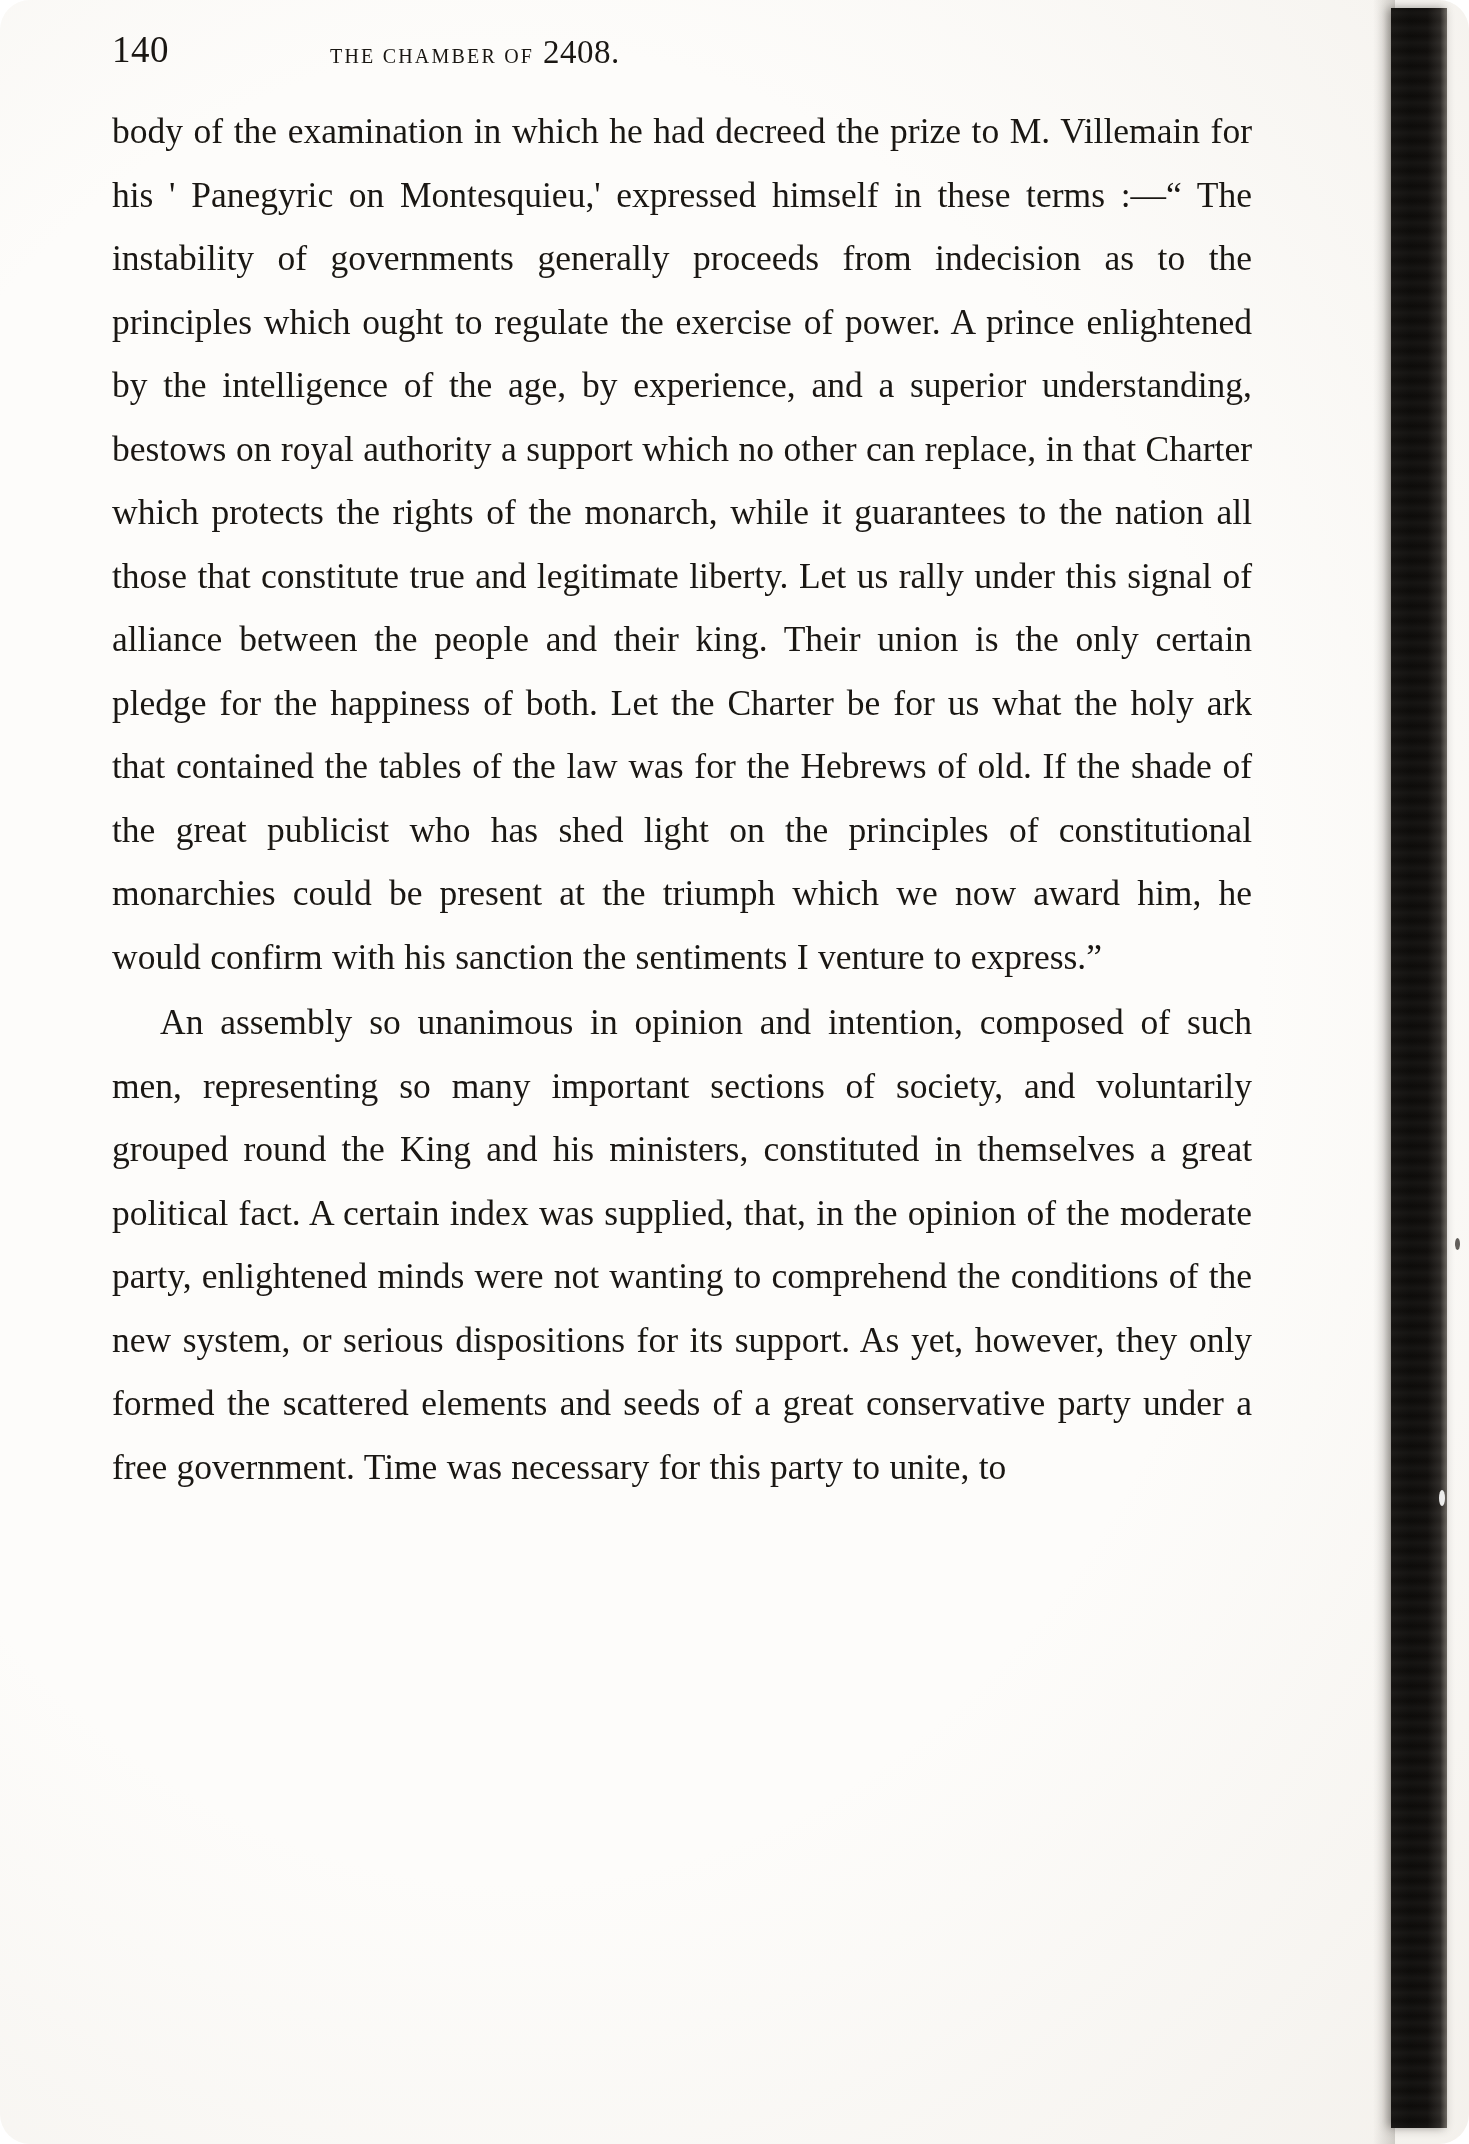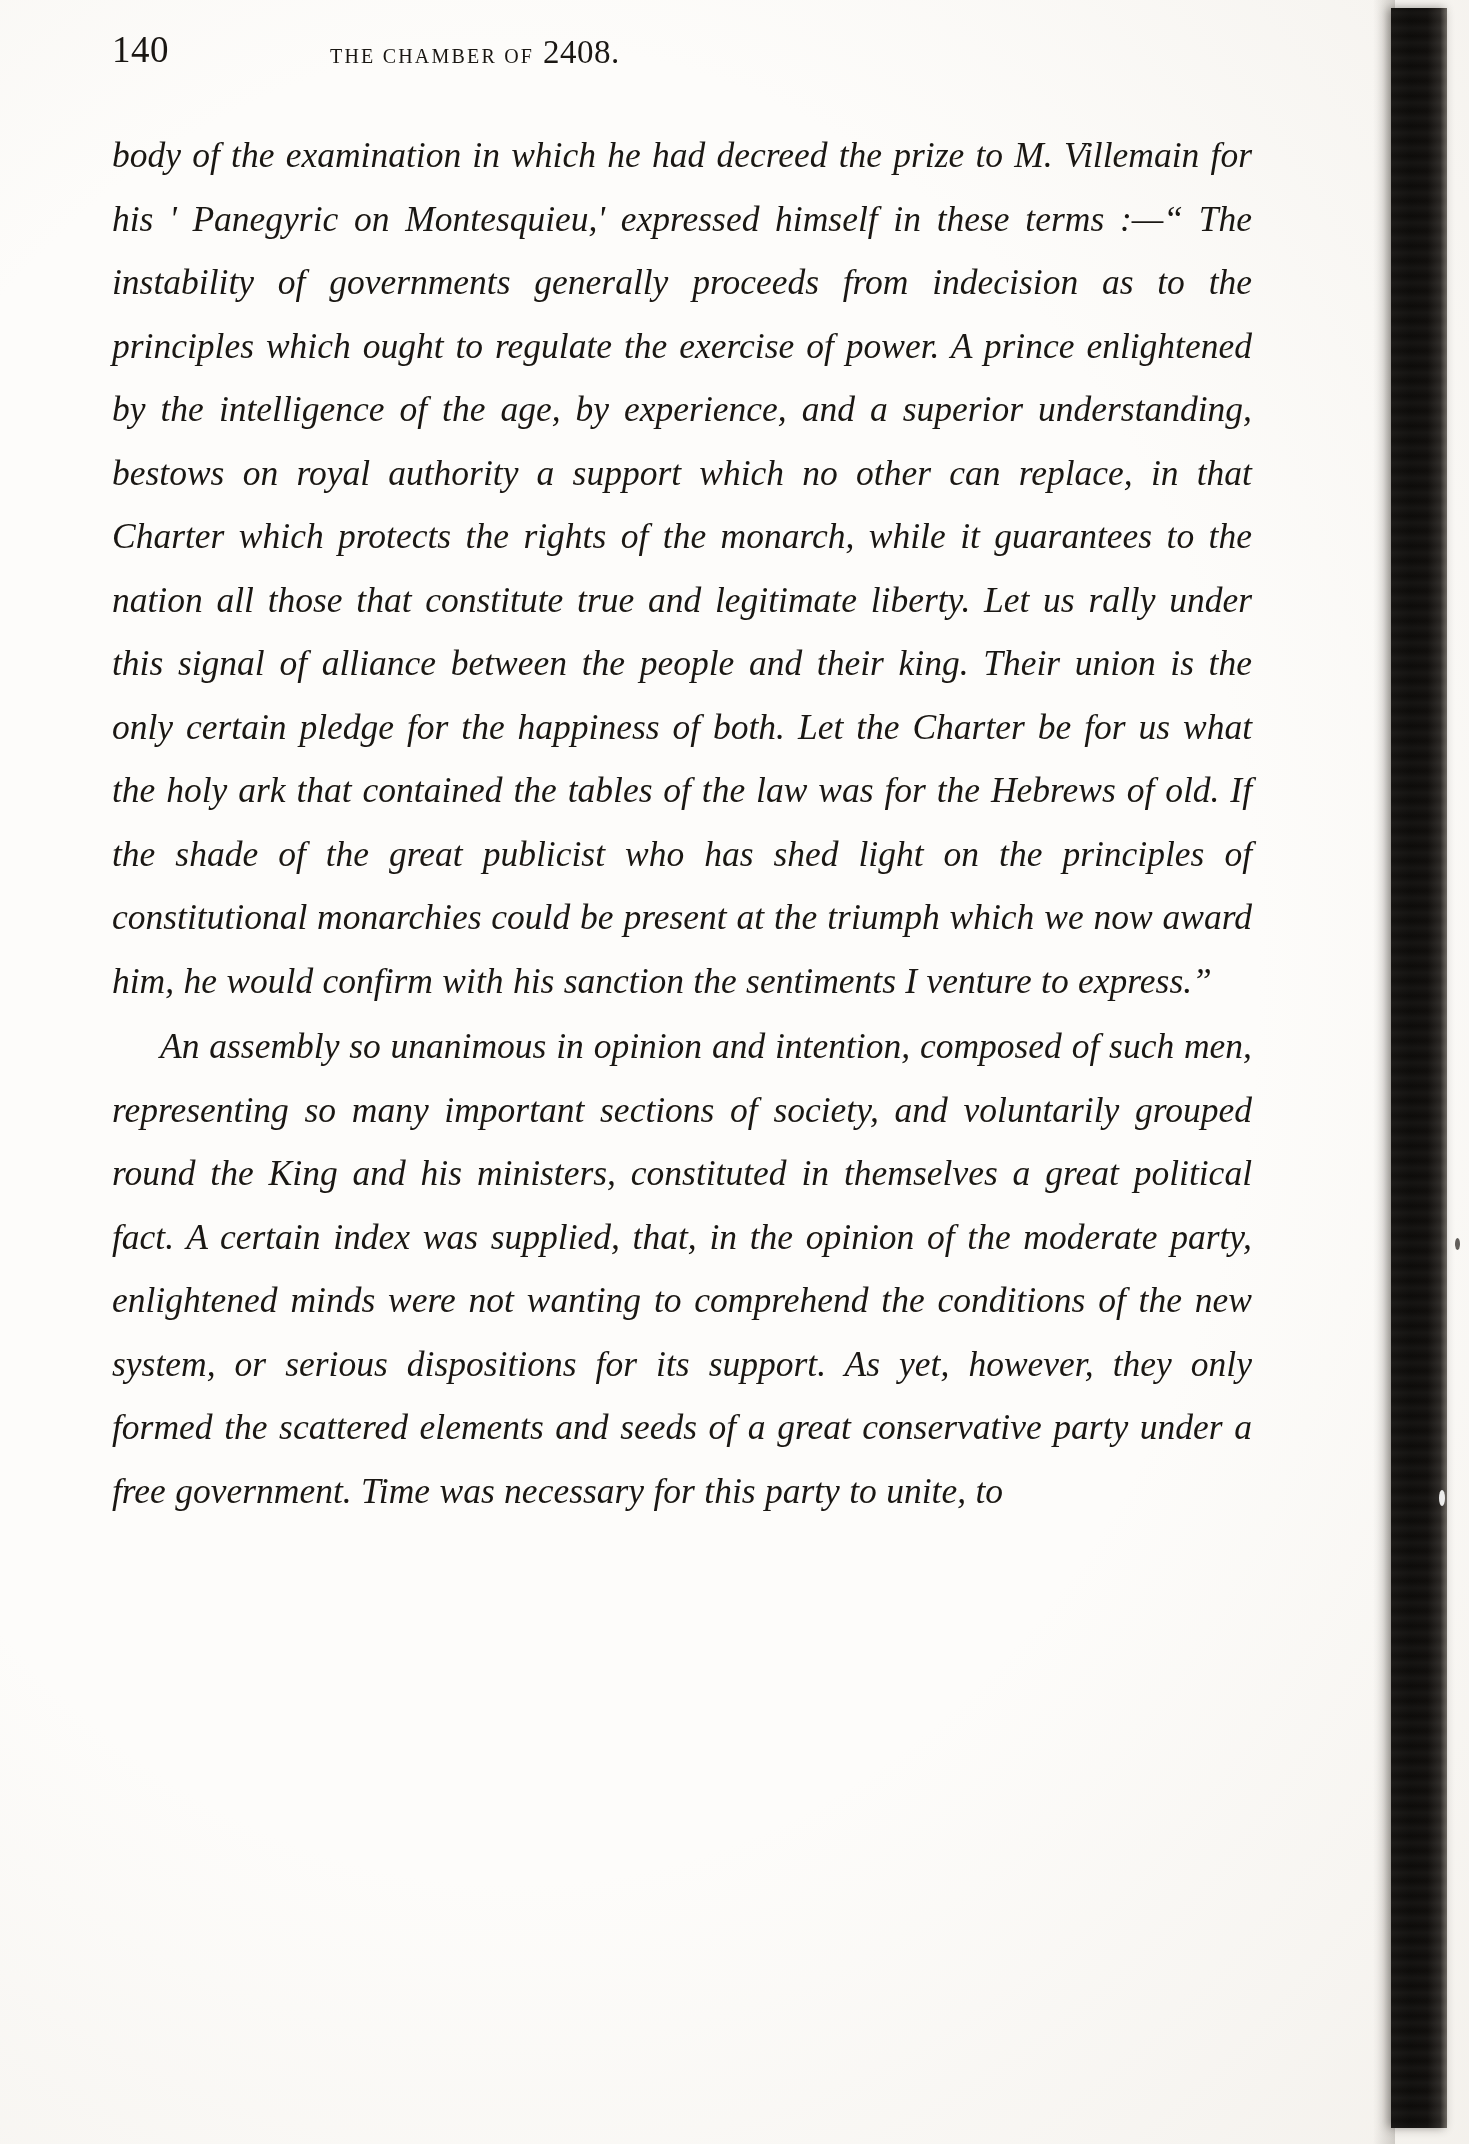--- a/index.html
+++ b/index.html
@@ -8,20 +8,21 @@
     background: #ffffff;
   }
   .page {
     position: relative;
     width: 1469px;
     height: 2144px;
     background: #fdfcfa;
     overflow: hidden;
     font-family: "Liberation Serif", serif;
     color: #1a1713;
+    border-radius: 30px;
   }
   
   .paper-tint {
     position: absolute;
     inset: 0;
     background:
       radial-gradient(ellipse at 35% 45%, rgba(255,255,255,0) 55%, rgba(226,220,210,0.35) 100%);
     pointer-events: none;
   }
 
@@ -53,23 +54,22 @@
   }
   .head-title .year {
     font-size: 33px;
     letter-spacing: 0.5px;
   }
 
   
   .text-block {
     position: absolute;
     left: 112px;
-    top: 124px;
+    top: 100px;
     width: 1140px;
-    font-style: italic;
   }
   .para {
     margin: 0 0 2px 0;
     font-size: 35.5px;
     line-height: 63.5px;
     text-align: justify;
     text-justify: inter-word;
     -webkit-hyphens: none;
     hyphens: none;
     word-spacing: 0.5px;

